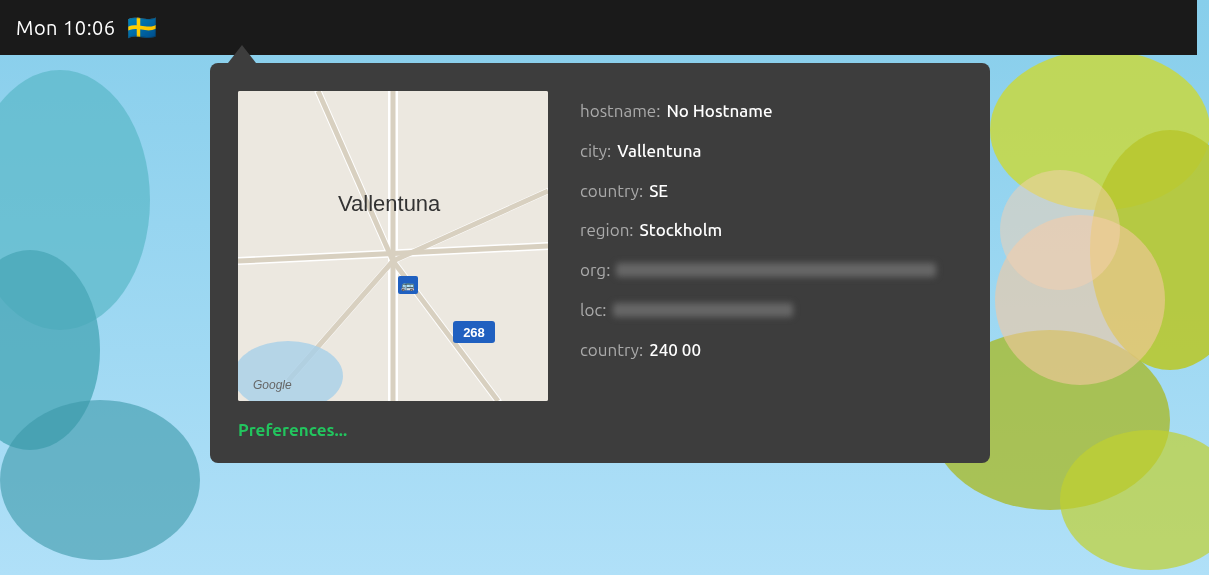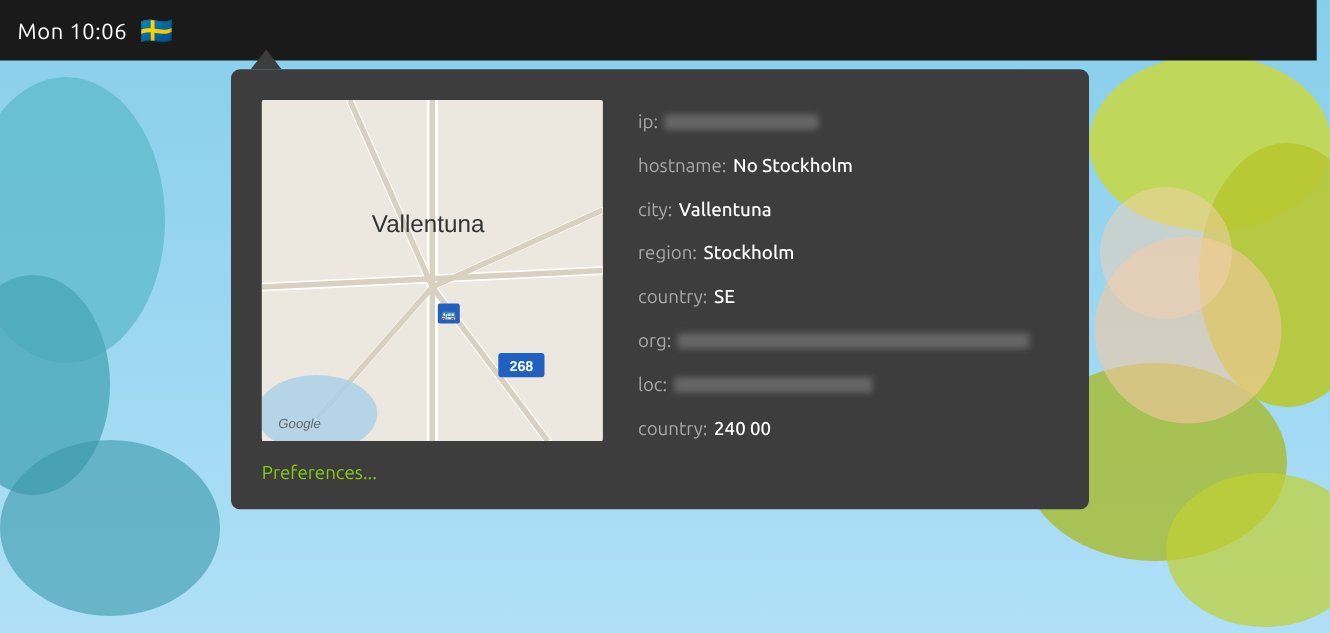--- a/index.html
+++ b/index.html
@@ -154,25 +154,26 @@
       vertical-align: middle;
       filter: blur(3px);
     }
 
     .redacted-sm { width: 140px; }
     .redacted-lg { width: 320px; }
     .redacted-loc { width: 180px; }
 
     
     .preferences-link {
-      color: #84cc16;
+      color: #22c55e;
       font-size: 17px;
       margin-top: 4px;
       cursor: pointer;
       text-decoration: none;
+      font-weight: bold;
     }
   </style>
 </head>
 <body>
 
 <div class="wallpaper">
 
   <svg width="1209" height="575" viewBox="0 0 1209 575" style="position:absolute;inset:0;">
 
     <defs>
@@ -242,46 +243,42 @@
 
             <text x="100" y="120" font-size="22" font-weight="500" fill="#333333" font-family="sans-serif">Vallentuna</text>
 
             <text x="15" y="298" font-size="12" fill="#666666" font-family="sans-serif" font-style="italic">Google</text>
           </svg>
         </div>
       </div>
 
       <div class="info-section">
 
-        <div class="info-row">
-          <span class="info-label">ip:</span>
-          <span class="info-redacted redacted-sm"></span>
-        </div>
 
         <div class="info-row">
           <span class="info-label">hostname:</span>
-          <span class="info-value">No Stockholm</span>
+          <span class="info-value">No Hostname</span>
         </div>
 
         <div class="info-row">
           <span class="info-label">city:</span>
           <span class="info-value">Vallentuna</span>
         </div>
 
         <div class="info-row">
+          <span class="info-label">country:</span>
+          <span class="info-value">SE</span>
+        </div>
+
+        <div class="info-row">
           <span class="info-label">region:</span>
           <span class="info-value">Stockholm</span>
         </div>
 
         <div class="info-row">
-          <span class="info-label">country:</span>
-          <span class="info-value">SE</span>
-        </div>
-
-        <div class="info-row">
           <span class="info-label">org:</span>
           <span class="info-redacted redacted-lg"></span>
         </div>
 
         <div class="info-row">
           <span class="info-label">loc:</span>
           <span class="info-redacted redacted-loc"></span>
         </div>
 
         <div class="info-row">

